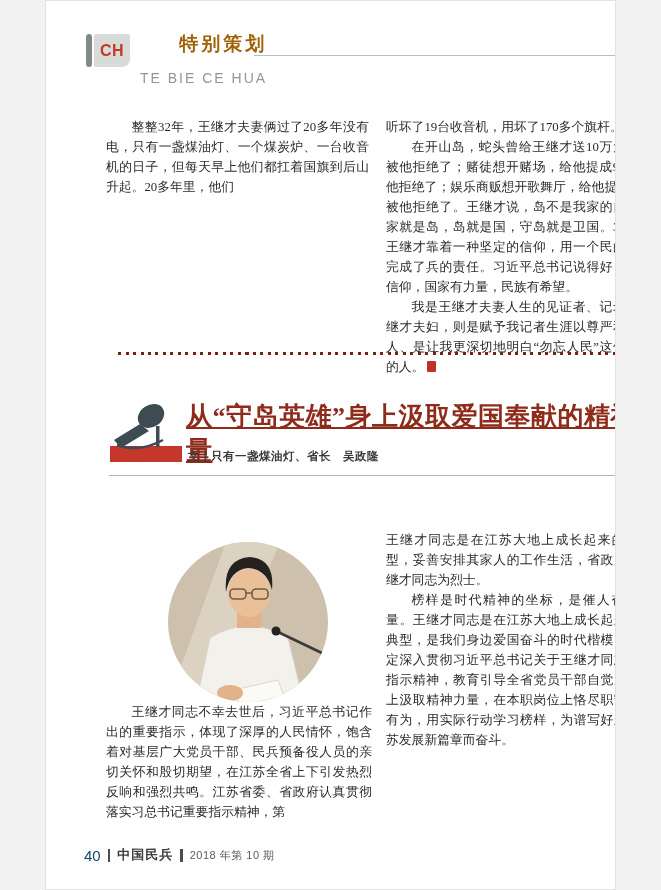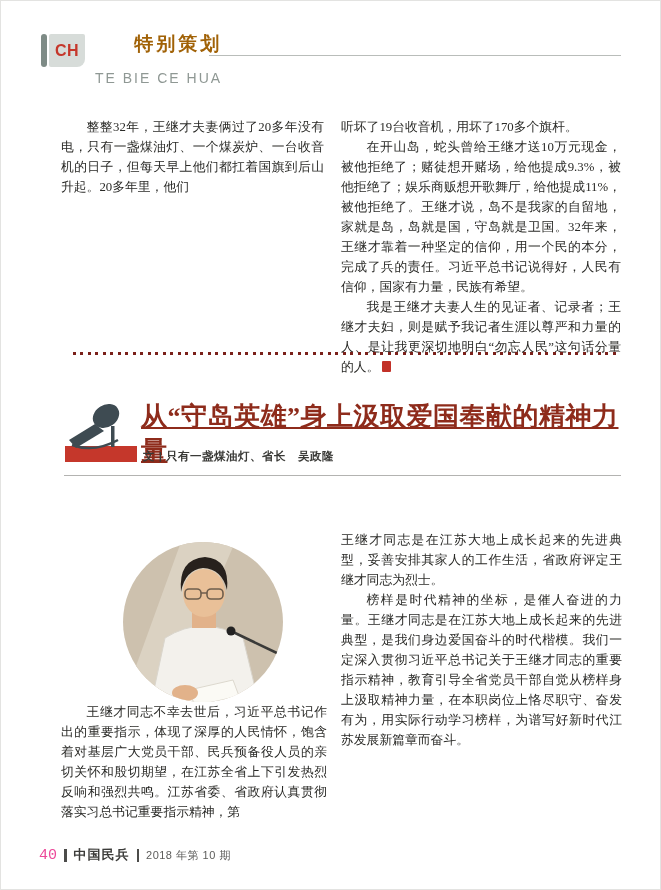--- a/index.html
+++ b/index.html
@@ -1,17 +1,17 @@
 <!DOCTYPE html>
 <html><head>
 <meta charset="utf-8">
 <style>
   html,body{margin:0;padding:0;background:#f2f2f2;}
   .page{
-    position:relative;width:661px;height:890px;margin:0 auto;
+    position:relative;width:571px;height:890px;margin:0 auto;
     background:#ffffff;border:1px solid #e3e3e1;box-sizing:border-box;
     font-family:"Liberation Serif","DejaVu Serif",serif;
     color:#262624;overflow:hidden;
   }
   
   .header{position:absolute;left:40px;top:33px;display:flex;align-items:flex-start;}
   .badge{display:flex;width:44px;height:33px;}
   .badge .spine{width:6px;height:33px;background:#7e8b86;border-radius:3px;margin-right:2px;}
   .badge .book{flex:1;background:#d7dcd9;border-radius:2px 2px 8px 2px;display:flex;align-items:center;justify-content:center;}
   .badge .book span{font-family:"Liberation Sans",sans-serif;font-weight:bold;font-size:16px;color:#c5372b;letter-spacing:.5px;}
@@ -38,21 +38,21 @@
   .byline{position:absolute;left:142px;top:448px;font-size:11.5px;font-weight:bold;color:#3a3a37;
     font-family:"Liberation Sans",sans-serif;letter-spacing:.5px;}
   .feature-rule{position:absolute;left:63px;top:474px;width:557px;height:1px;background:#b3b3b1;}
   
   .photo-wrap{position:absolute;left:122px;top:541px;width:160px;height:160px;border-radius:50%;overflow:hidden;}
   .a2-left{position:absolute;left:60px;top:701px;width:266px;}
   .a2-right{position:absolute;left:340px;top:529px;width:281px;}
   
   .footer{position:absolute;left:38px;top:845px;display:flex;align-items:center;
     font-family:"Liberation Sans",sans-serif;}
-  .footer .pageno{font-size:15px;color:#ec4899;font-family:Liberation Mono, monospace;}
+  .footer .pageno{font-size:15px;color:#0c4a6e;}
   .footer .bar{width:2.5px;height:13px;background:#4c4c4a;margin:0 7px;}
   .footer .mag{font-size:13px;font-weight:bold;color:#3c3c3a;letter-spacing:1px;}
   .footer .issue{font-size:11px;color:#5c5c5a;letter-spacing:.5px;}
 </style>
 </head>
 <body>
 
 <div class="page">
 
   <div class="header">

